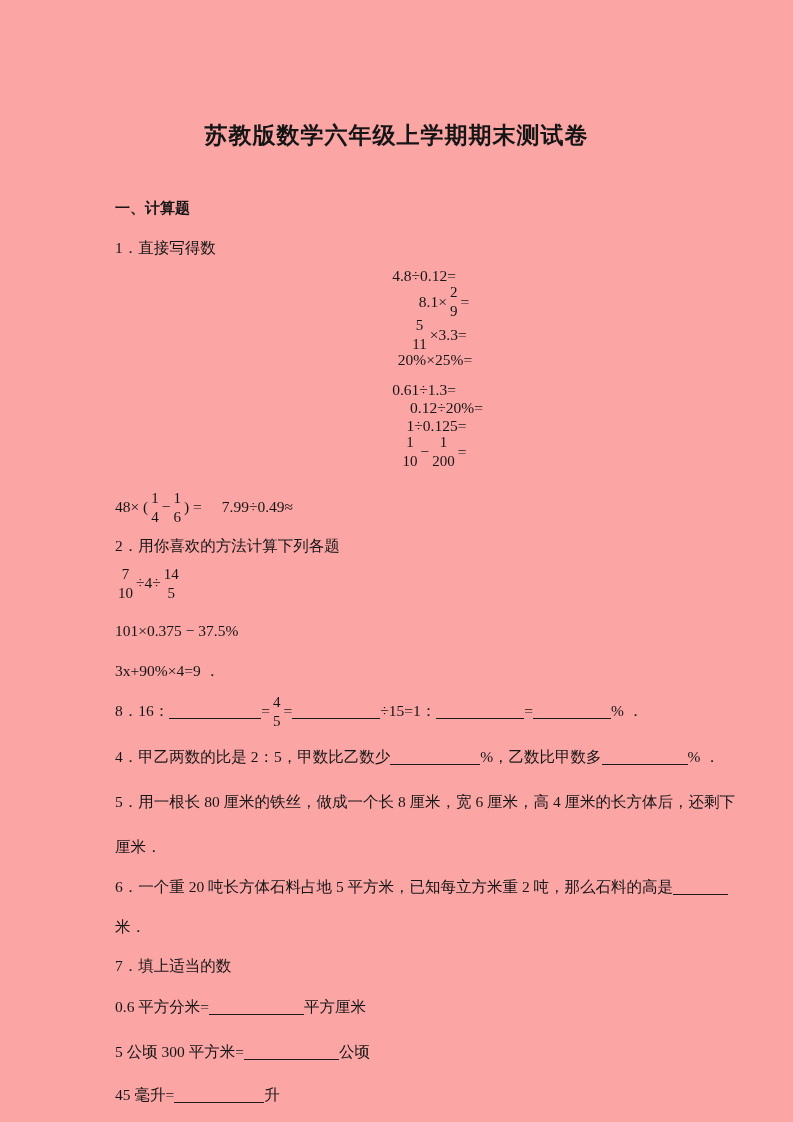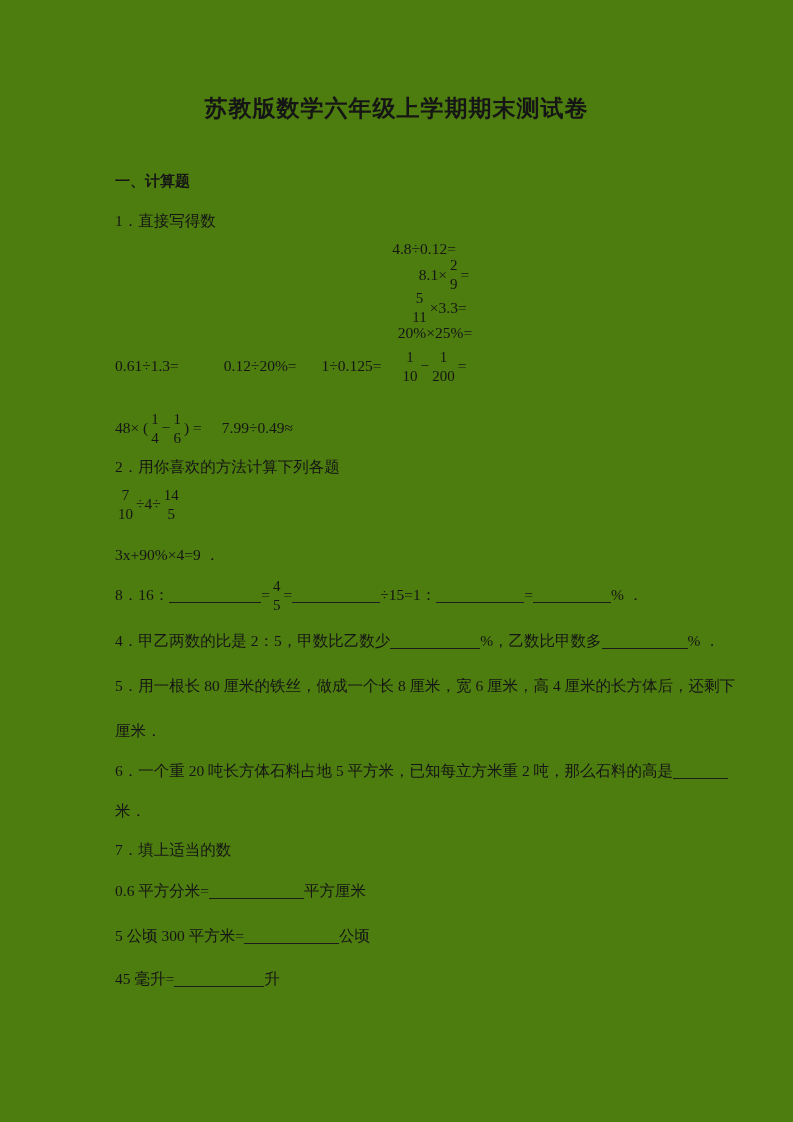--- a/index.html
+++ b/index.html
@@ -1,19 +1,19 @@
 <!DOCTYPE html>
 <html><head>
 <meta charset="utf-8">
 <style>
   * { margin:0; padding:0; box-sizing:border-box; }
   html,body { background:#ffffff; }
   body { width:793px; height:1122px; overflow:hidden;
          font-family:"Liberation Serif","DejaVu Serif",serif; color:#151515; }
-  .page { position:relative; width:793px; height:1122px; background:#4d7c0f; padding-top:93px; }
+  .page { position:relative; width:793px; height:1122px; background:#fca5a5; padding-top:120px; }
 
   .title { text-align:center; font-size:23px; font-weight:bold; line-height:32px; letter-spacing:1px; }
 
   .ind { margin-left:115px; margin-right:60px; }
 
   .sec-heading { font-size:15px; font-weight:bold; line-height:23px; white-space:nowrap; }
   .sh1 { margin-top:45px; }
   .sh2 { margin-top:37px; }
 
   .q-label { font-size:15.5px; line-height:22px; white-space:nowrap; }
@@ -25,21 +25,21 @@
   .expr { display:inline-flex; align-items:center; }
   .frac { display:inline-flex; flex-direction:column; align-items:center;
           font-size:15px; line-height:14px; row-gap:5px; padding:0 3px; text-align:center; }
   .t { display:inline-block; }
 
   
   .blank { display:inline-block; height:15px; border-bottom:1.4px solid #1b1b1b; vertical-align:-3px; }
 
   
   .mt8  { margin-top:8px;flex-direction:column; }
-  .mt1  { margin-top:1px; }
+  .mt1  { margin-top:12px;flex-direction:column; }
   .mt0  { margin-top:16px; }
   .mt5  { margin-top:5px; }
   .mt3  { margin-top:3px; }
   .mt13 { margin-top:13px; }
   .mt15 { margin-top:15px; }
   .mt16 { margin-top:16px; }
   .mt17 { margin-top:17px; }
   .mt18 { margin-top:18px; }
   .mt19 { margin-top:19px; }
   .mt21 { margin-top:21px; }
@@ -129,20 +129,21 @@
         <span>10</span>
       </span>
       <span class="t">÷4÷</span>
       <span class="frac">
         <span>14</span>
         <span>5</span>
       </span>
     </span>
   </div>
 
+  <div class="line ind mt13">101×0.375 − 37.5%</div>
   <div class="line ind mt16">3x+90%×4=9 ．</div>
 
 
   <div class="fill-row ind mt9">
     <span class="t">8．16：</span>
     <span class="blank" style="width:92px"></span>
     <span class="t">=</span>
     <span class="frac">
       <span>4</span>
       <span>5</span>

